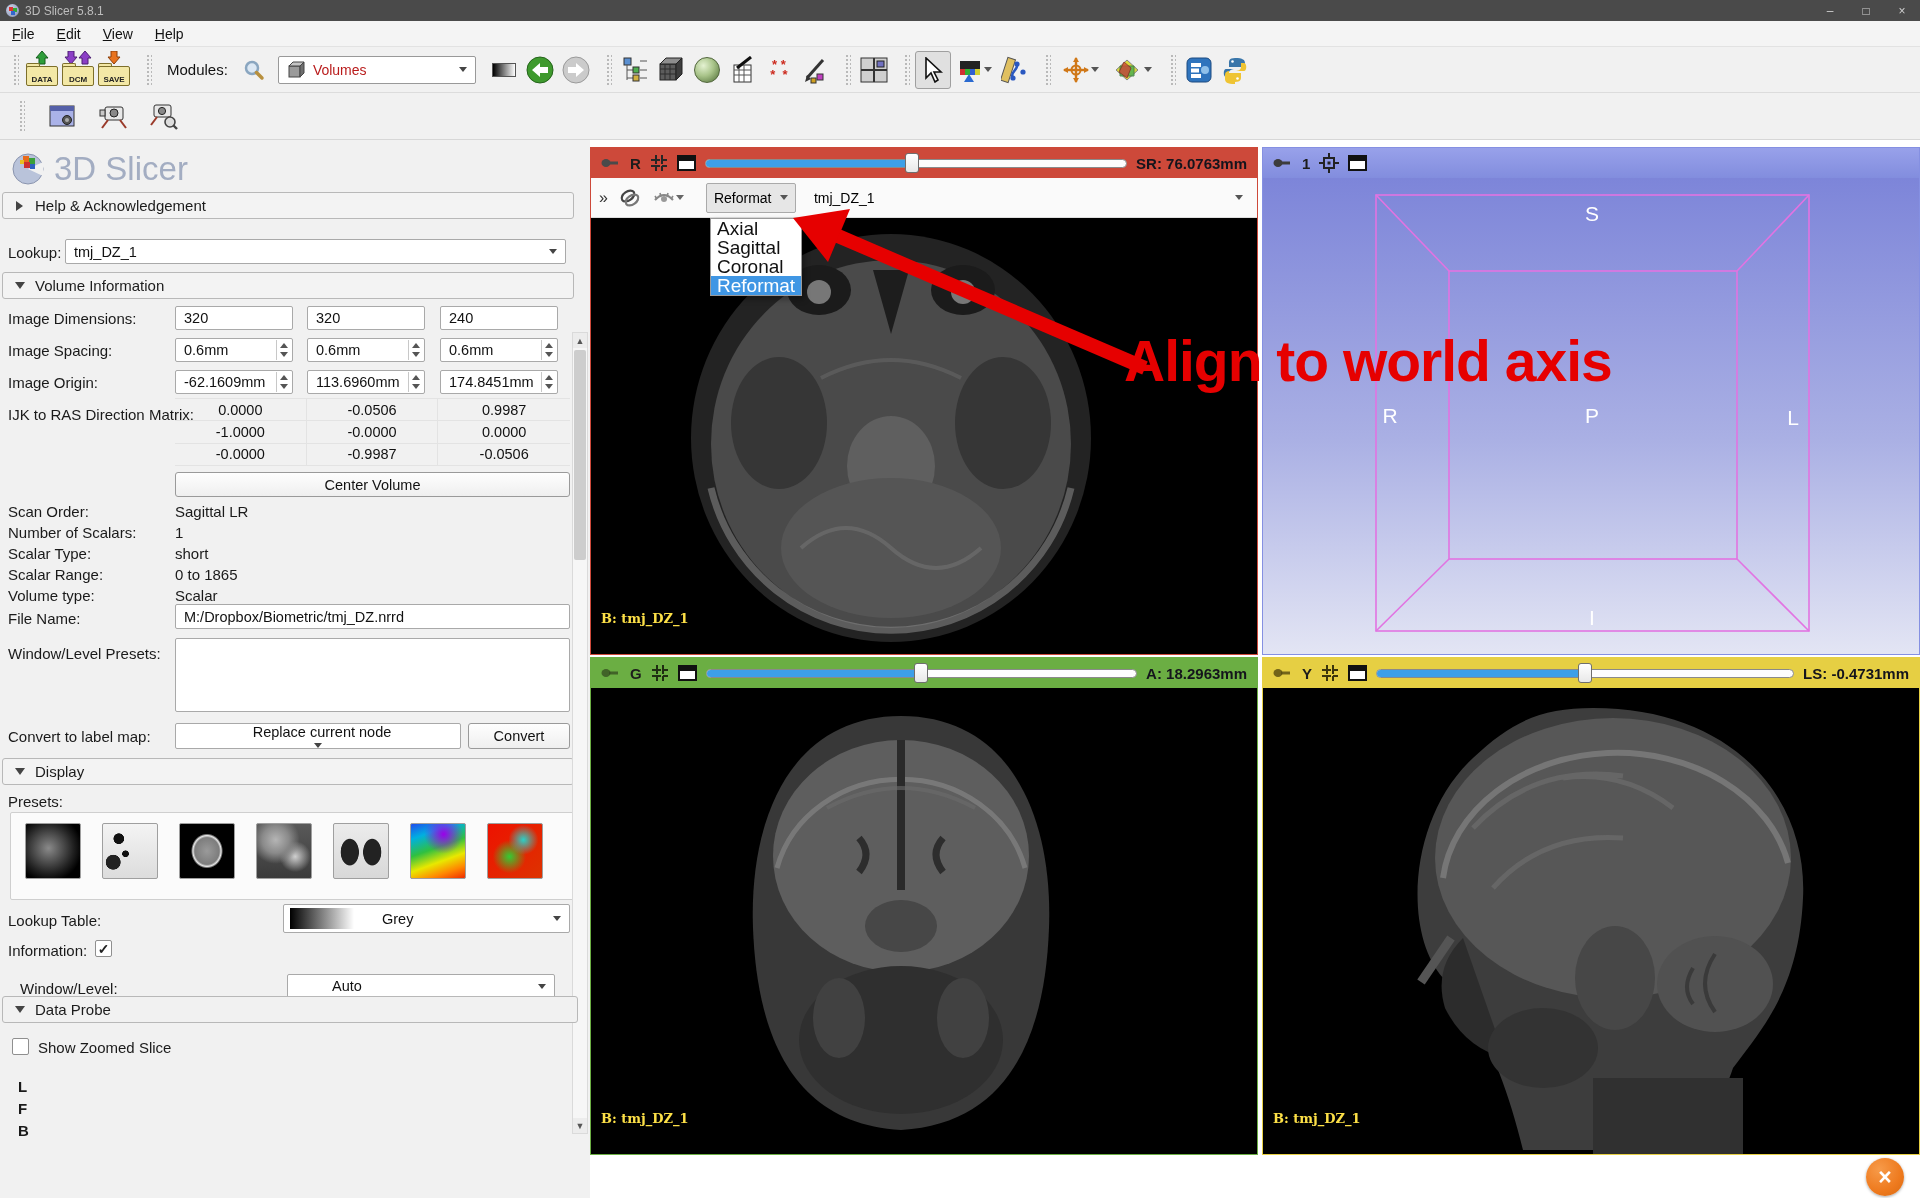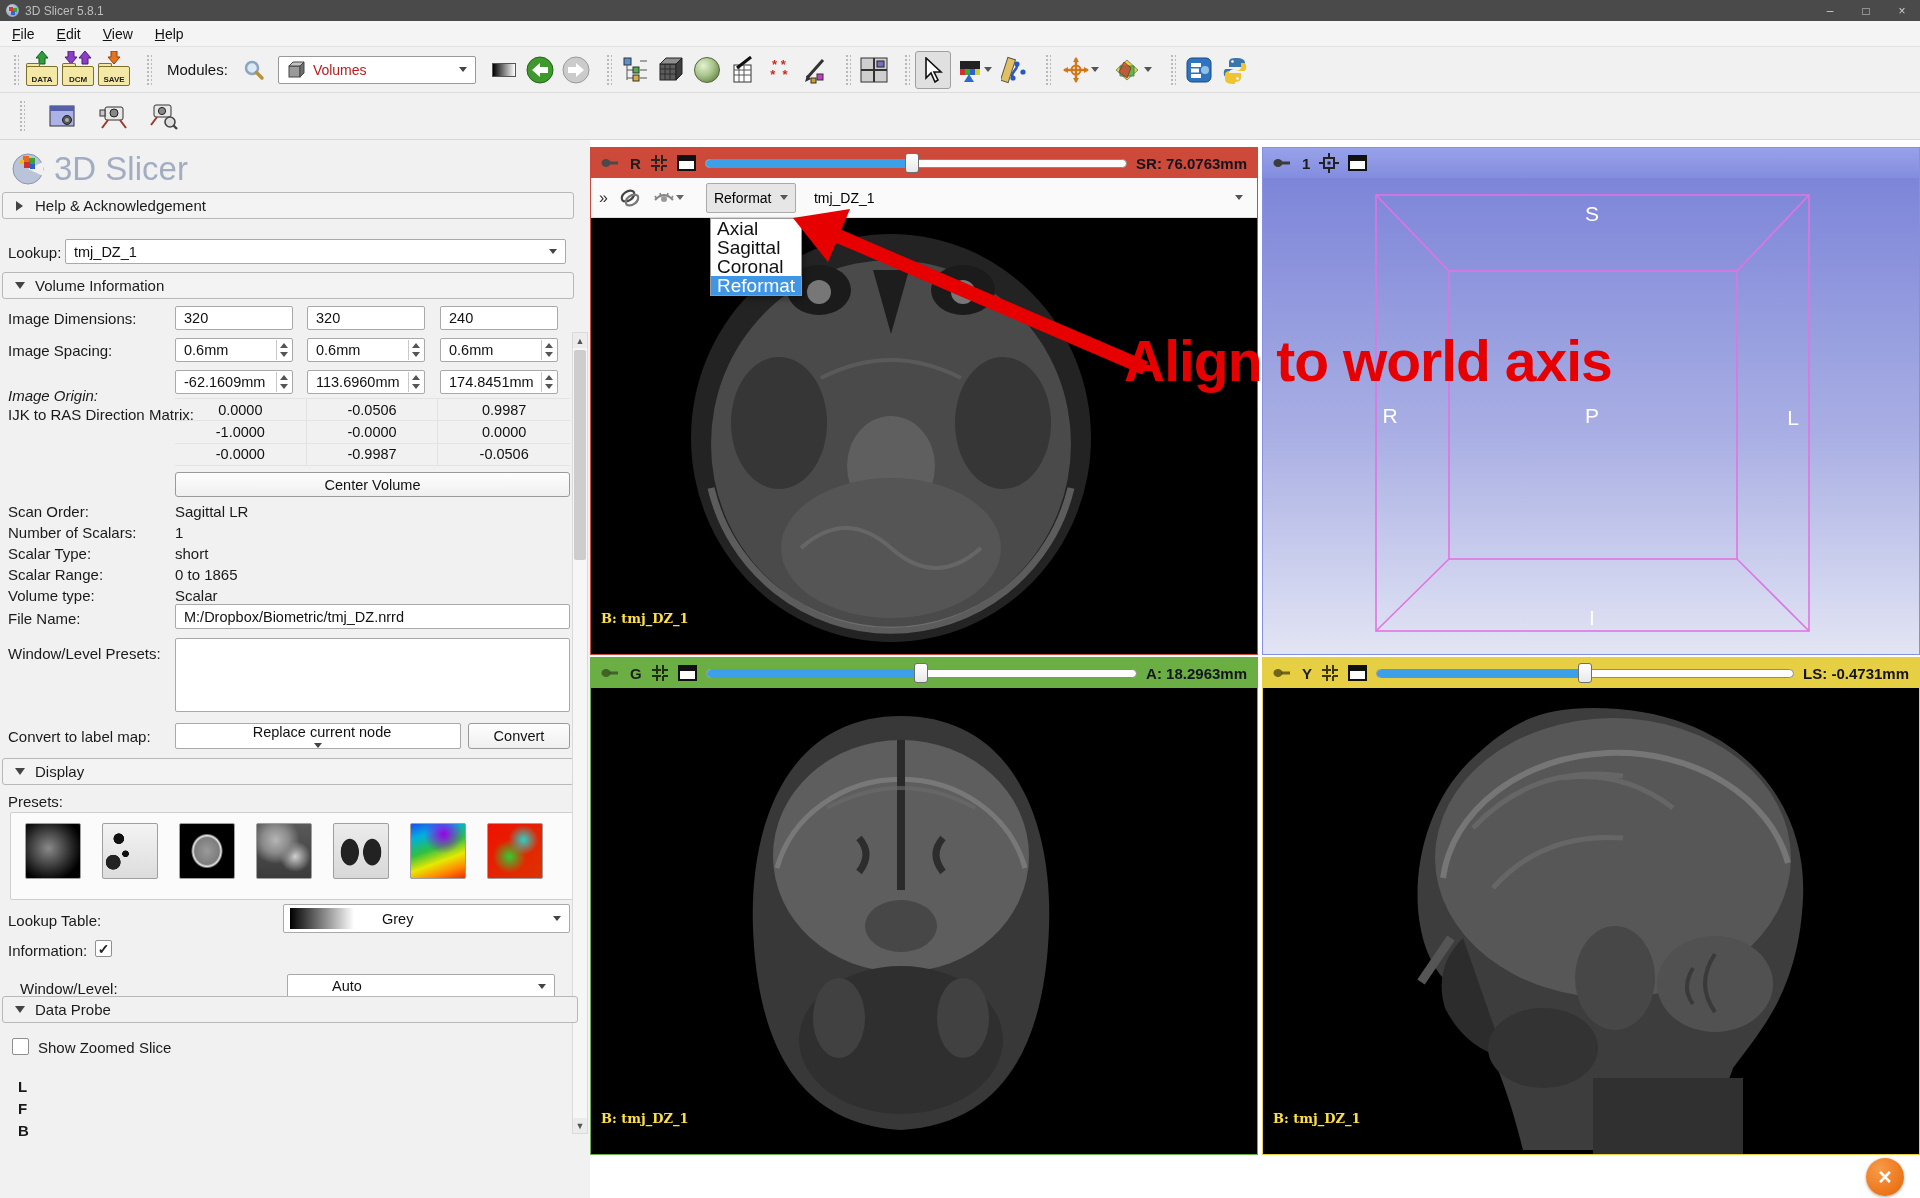--- a/index.html
+++ b/index.html
@@ -373,21 +373,21 @@
         </span>
       </div>
     <div class="field" style="left:440px;top:198px;width:118px;height:24px;">
         <span>0.6mm</span>
         <span class="spin">
           <i class="up"></i>
           <i class="dn"></i>
         </span>
       </div>
 
-    <span class="plabel" style="top:247px;font-style:italic;">Image Origin:</span>
+    <span class="plabel" style="top:234px;">Image Origin:</span>
     <div class="field" style="left:175px;top:230px;width:118px;height:24px;">
         <span>-62.1609mm</span>
         <span class="spin">
           <i class="up"></i>
           <i class="dn"></i>
         </span>
       </div>
     <div class="field" style="left:307px;top:230px;width:118px;height:24px;">
         <span>113.6960mm</span>
         <span class="spin">

